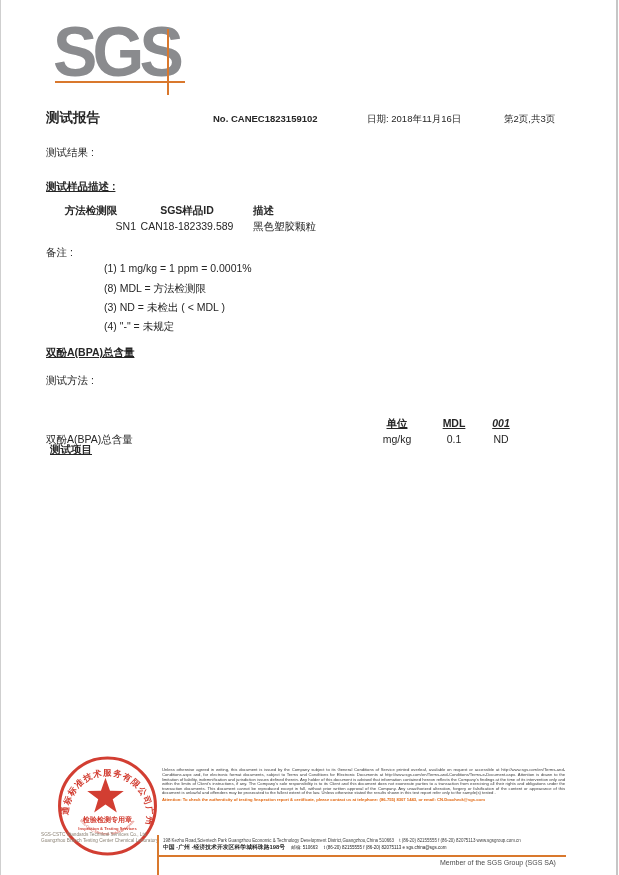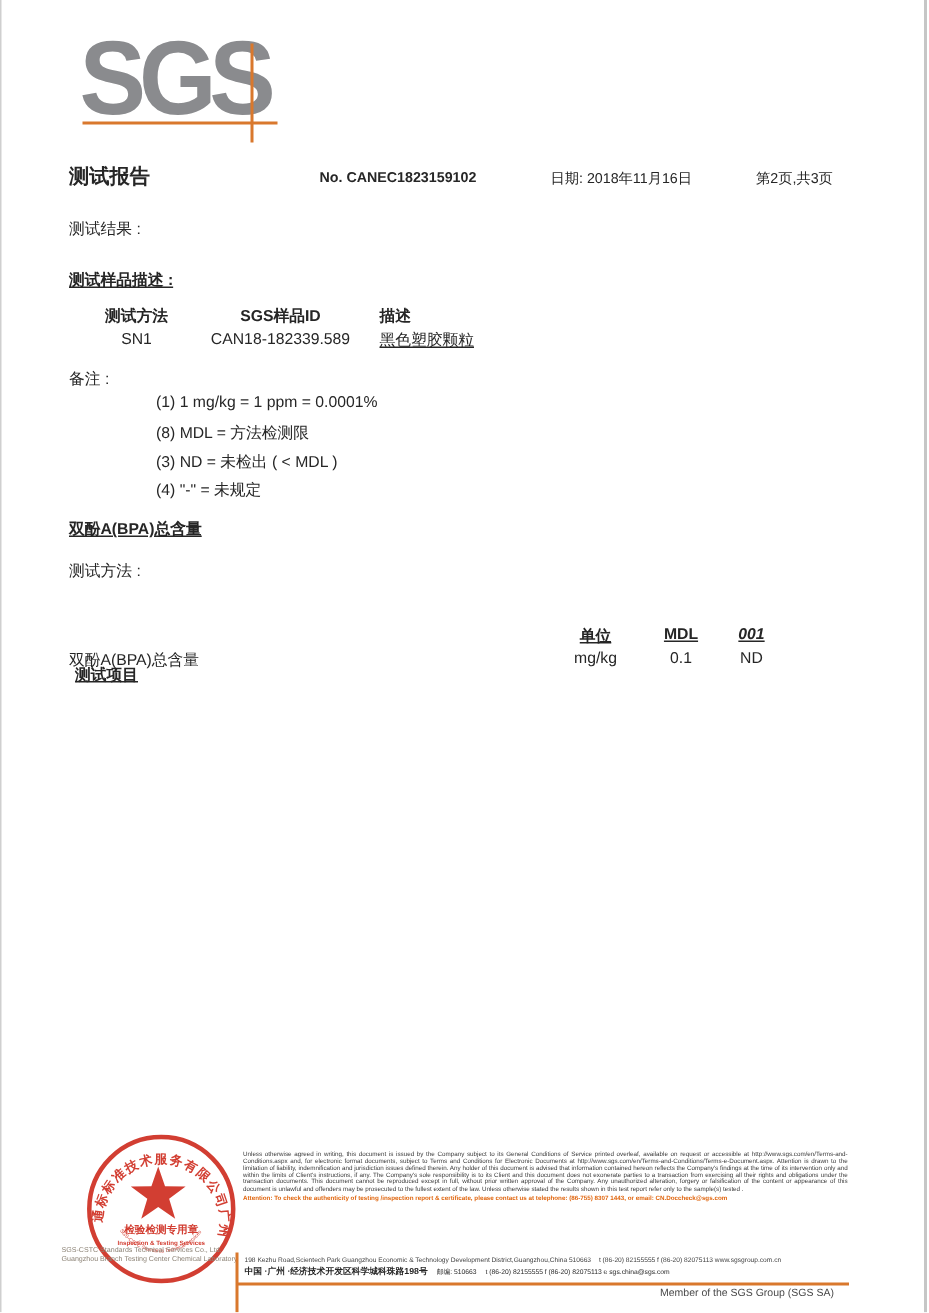--- a/index.html
+++ b/index.html
@@ -51,27 +51,27 @@
 
   <div class="abs doc-title" style="left:46px;top:109px;">测试报告</div>
   <div class="abs hdr" style="left:213px;top:113px;font-weight:bold;">No. CANEC1823159102</div>
   <div class="abs hdr" style="left:367px;top:113px;">日期: 2018年11月16日</div>
   <div class="abs hdr" style="left:504px;top:113px;">第2页,共3页</div>
 
   <div class="abs body-txt" style="left:46px;top:146px;">测试结果 :</div>
 
   <div class="abs body-txt bold und" style="left:46px;top:180px;">测试样品描述 :</div>
 
-  <div class="abs body-txt bold ctr" style="left:46px;top:204px;width:90px;">测试方法</div>
+  <div class="abs body-txt bold ctr" style="left:46px;top:204px;width:90px;">方法检测限</div>
   <div class="abs body-txt bold ctr" style="left:137px;top:204px;width:100px;">SGS样品ID</div>
   <div class="abs body-txt bold" style="left:253px;top:204px;">描述</div>
 
-  <div class="abs body-txt ctr" style="left:46px;top:220px;width:90px;">SN1</div>
+  <div class="abs body-txt ctr" style="left:46px;top:220px;width:90px;text-align:right;">SN1</div>
   <div class="abs body-txt ctr" style="left:137px;top:220px;width:100px;">CAN18-182339.589</div>
-  <div class="abs body-txt" style="left:253px;top:220px;text-decoration:underline;">黑色塑胶颗粒</div>
+  <div class="abs body-txt" style="left:253px;top:220px;">黑色塑胶颗粒</div>
 
   <div class="abs body-txt" style="left:46px;top:246px;">备注 :</div>
   <div class="abs body-txt" style="left:104px;top:262px;">(1) 1 mg/kg = 1 ppm = 0.0001%</div>
   <div class="abs body-txt" style="left:104px;top:282px;">(8) MDL = 方法检测限</div>
   <div class="abs body-txt" style="left:104px;top:301px;">(3) ND = 未检出 ( &lt; MDL )</div>
   <div class="abs body-txt" style="left:104px;top:320px;">(4) "-" = 未规定</div>
 
   <div class="abs body-txt bold und" style="left:46px;top:346px;">双酚A(BPA)总含量</div>
   <div class="abs body-txt" style="left:46px;top:374px;">测试方法 :</div>
   <div class="abs body-txt" style="left:104px;top:374px;width:482px;line-height:20px;">

